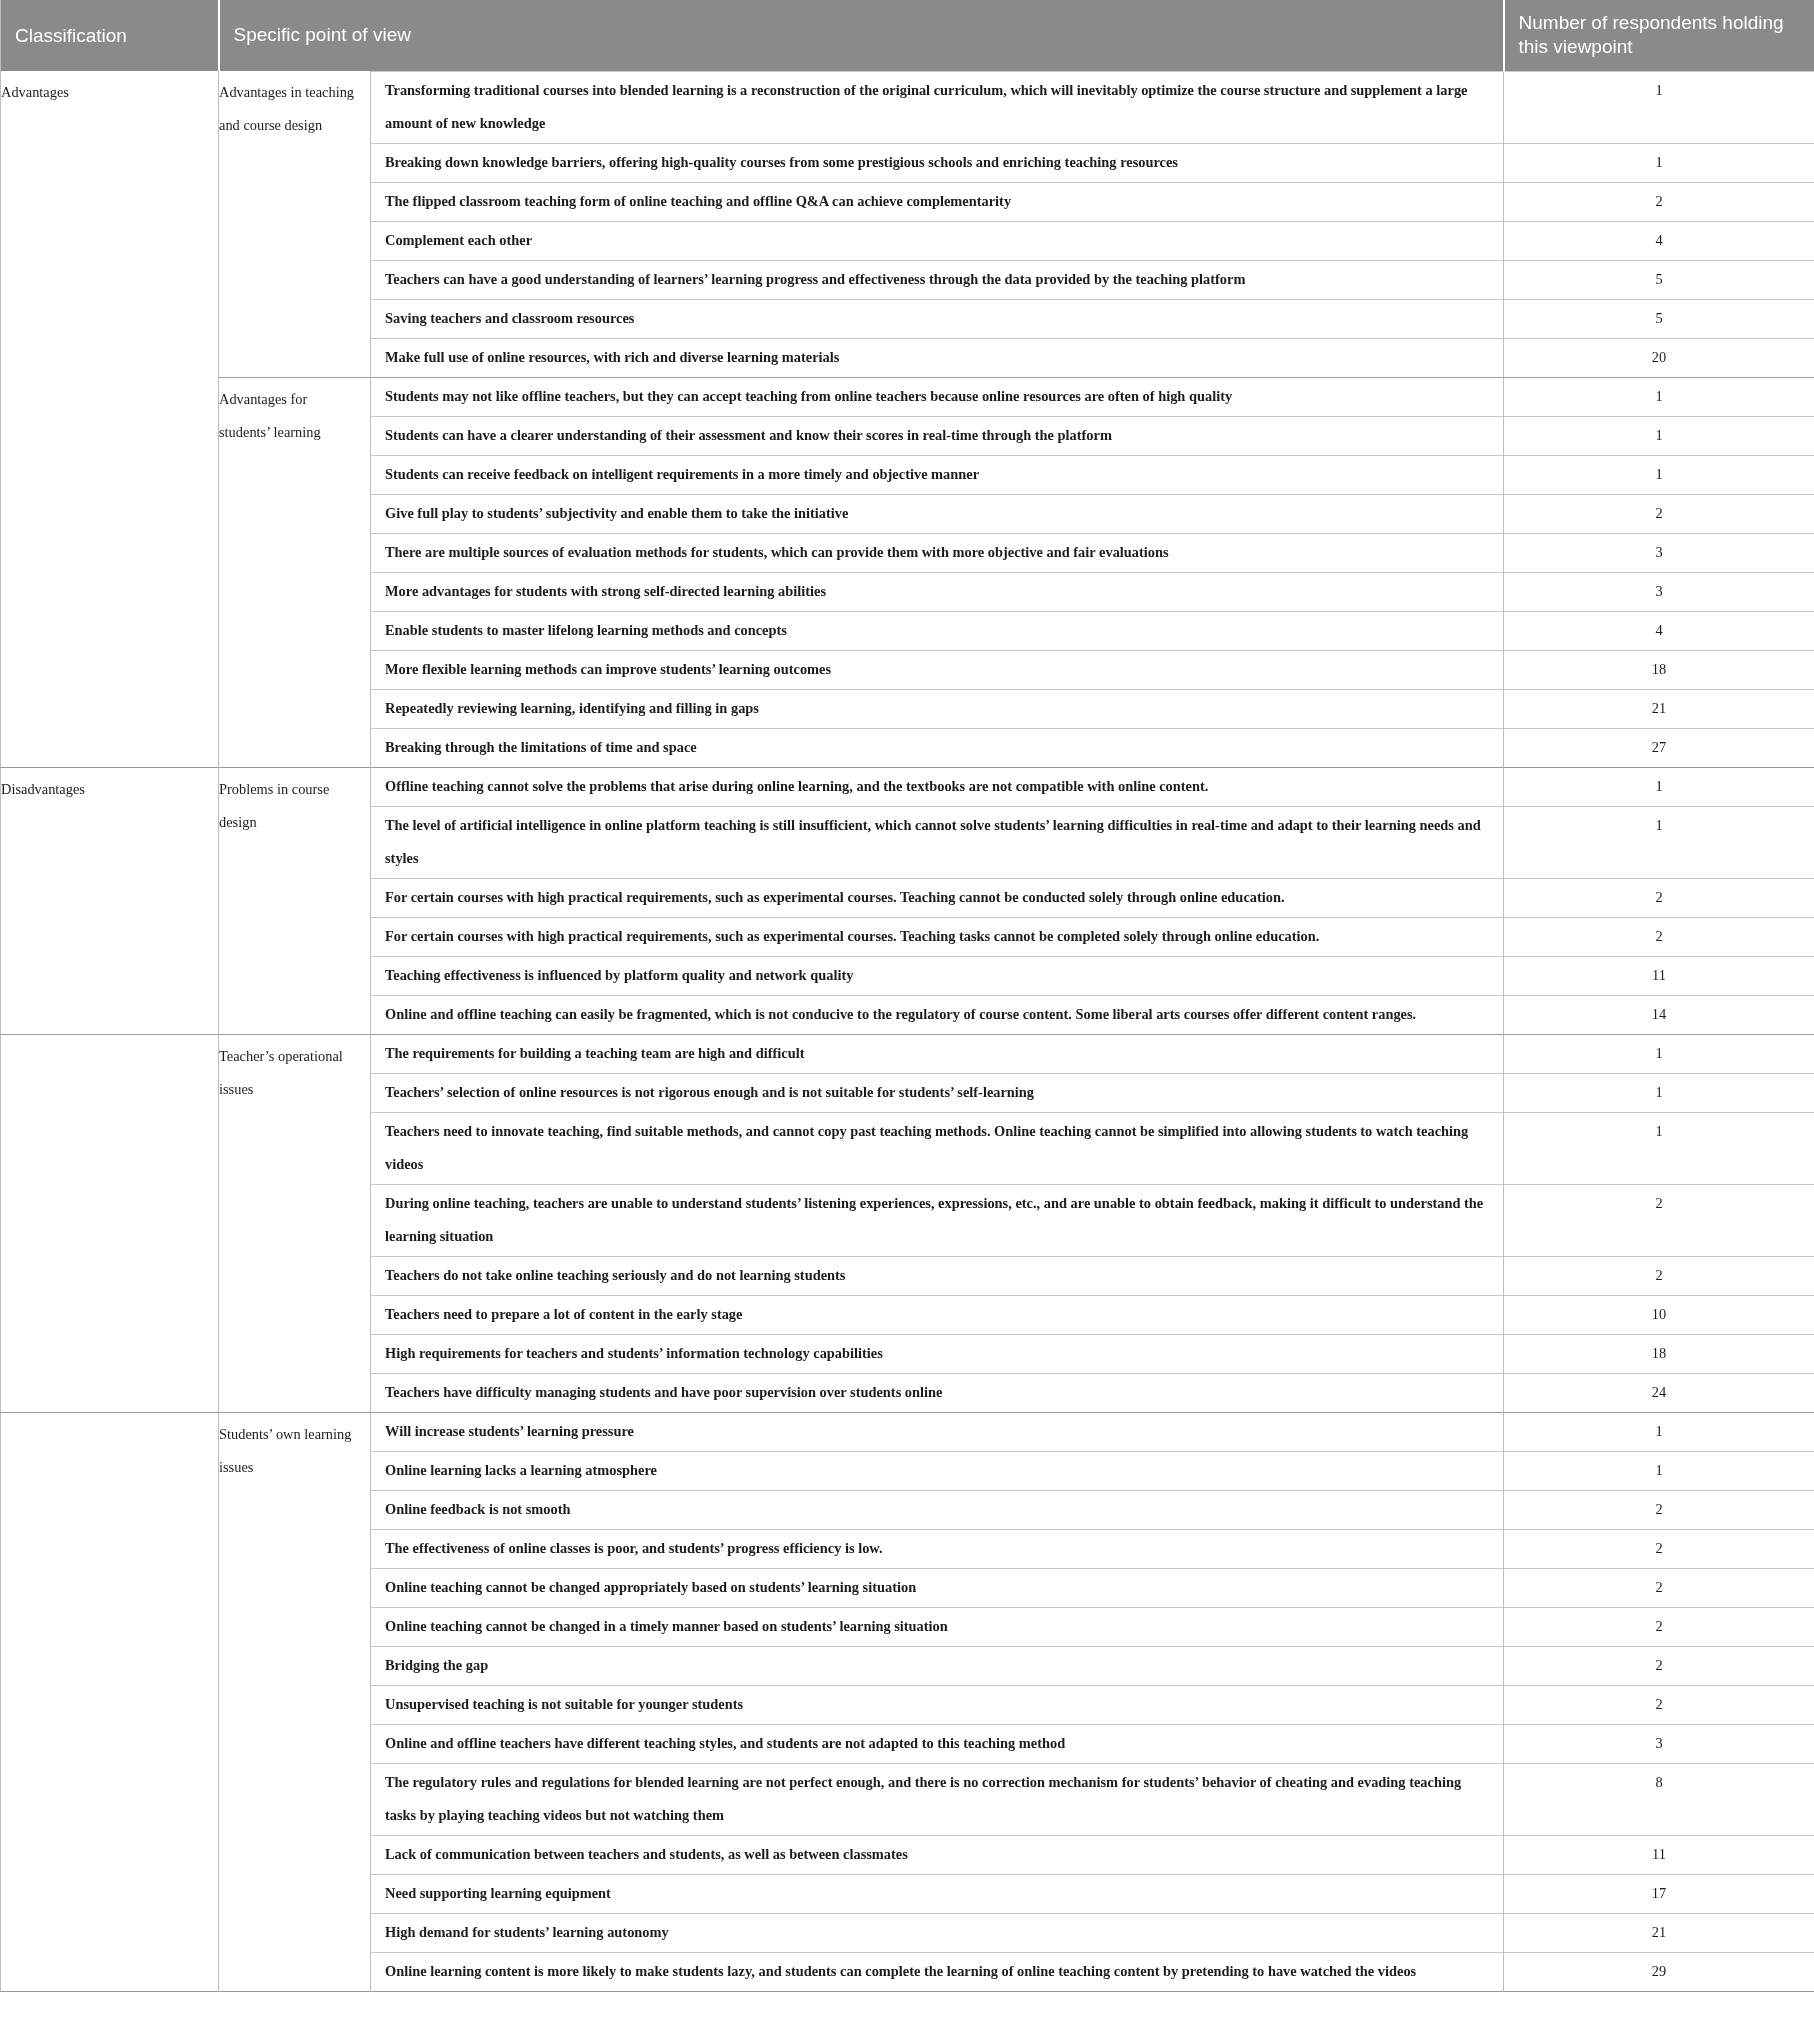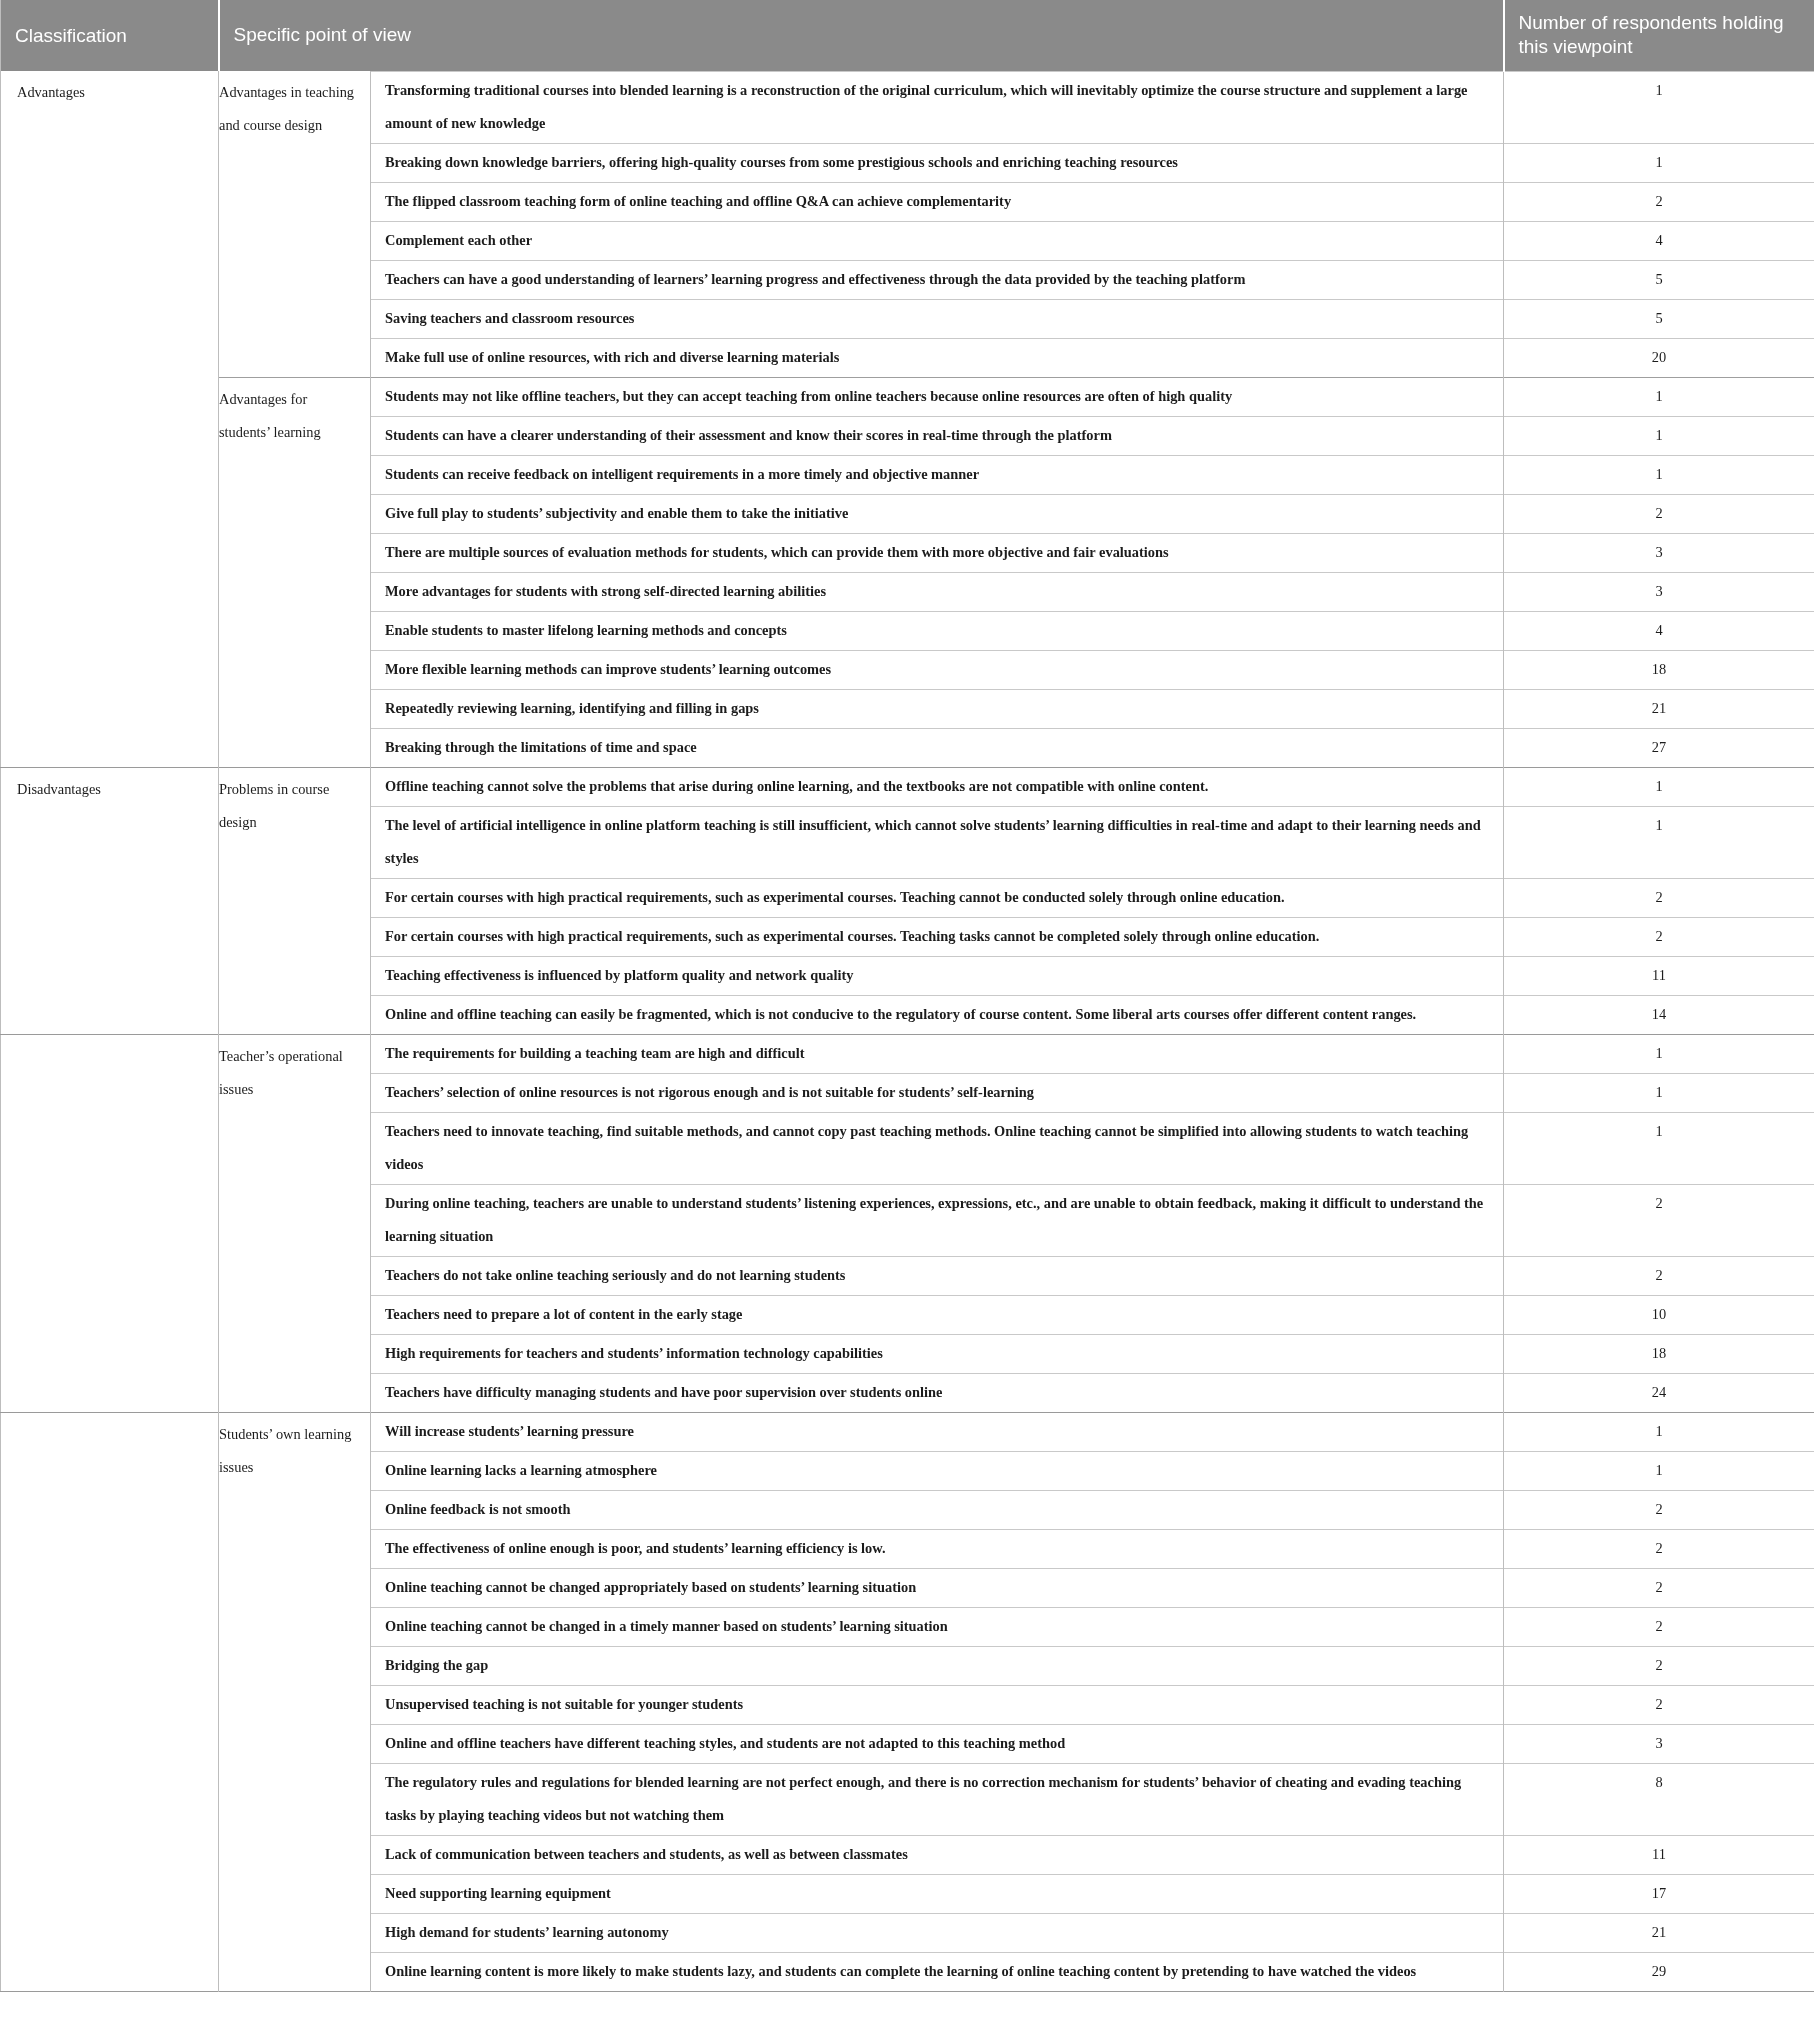--- a/index.html
+++ b/index.html
@@ -37,21 +37,21 @@
   }
   tbody td {
     vertical-align: top;
     font-size: 14.4px;
     line-height: 33px;
     padding: 2.5px 12.5px;
     background: #ffffff;
   }
   td.c1 {
     border-right: 0.6px solid #bdbdbd;
-    padding-left: 16px;
+    padding-left: 0;
     padding-top: 5px;
     margin-top: 33px;
   }
   td.c2 {
     border-right: 0.6px solid #bdbdbd;
     padding-left: 0;
     padding-top: 5px;
   }
   td.c3 {
     border-right: 0.6px solid #bdbdbd;
@@ -228,21 +228,21 @@
       </tr>
       <tr>
         <td class="c3">Online learning lacks a learning atmosphere</td>
         <td class="c4">1</td>
       </tr>
       <tr>
         <td class="c3">Online feedback is not smooth</td>
         <td class="c4">2</td>
       </tr>
       <tr>
-        <td class="c3">The effectiveness of online enough is poor, and students’ learning efficiency is low.</td>
+        <td class="c3">The effectiveness of online classes is poor, and students’ progress efficiency is low.</td>
         <td class="c4">2</td>
       </tr>
       <tr>
         <td class="c3">Online teaching cannot be changed appropriately based on students’ learning situation</td>
         <td class="c4">2</td>
       </tr>
       <tr>
         <td class="c3">Online teaching cannot be changed in a timely manner based on students’ learning situation</td>
         <td class="c4">2</td>
       </tr>

